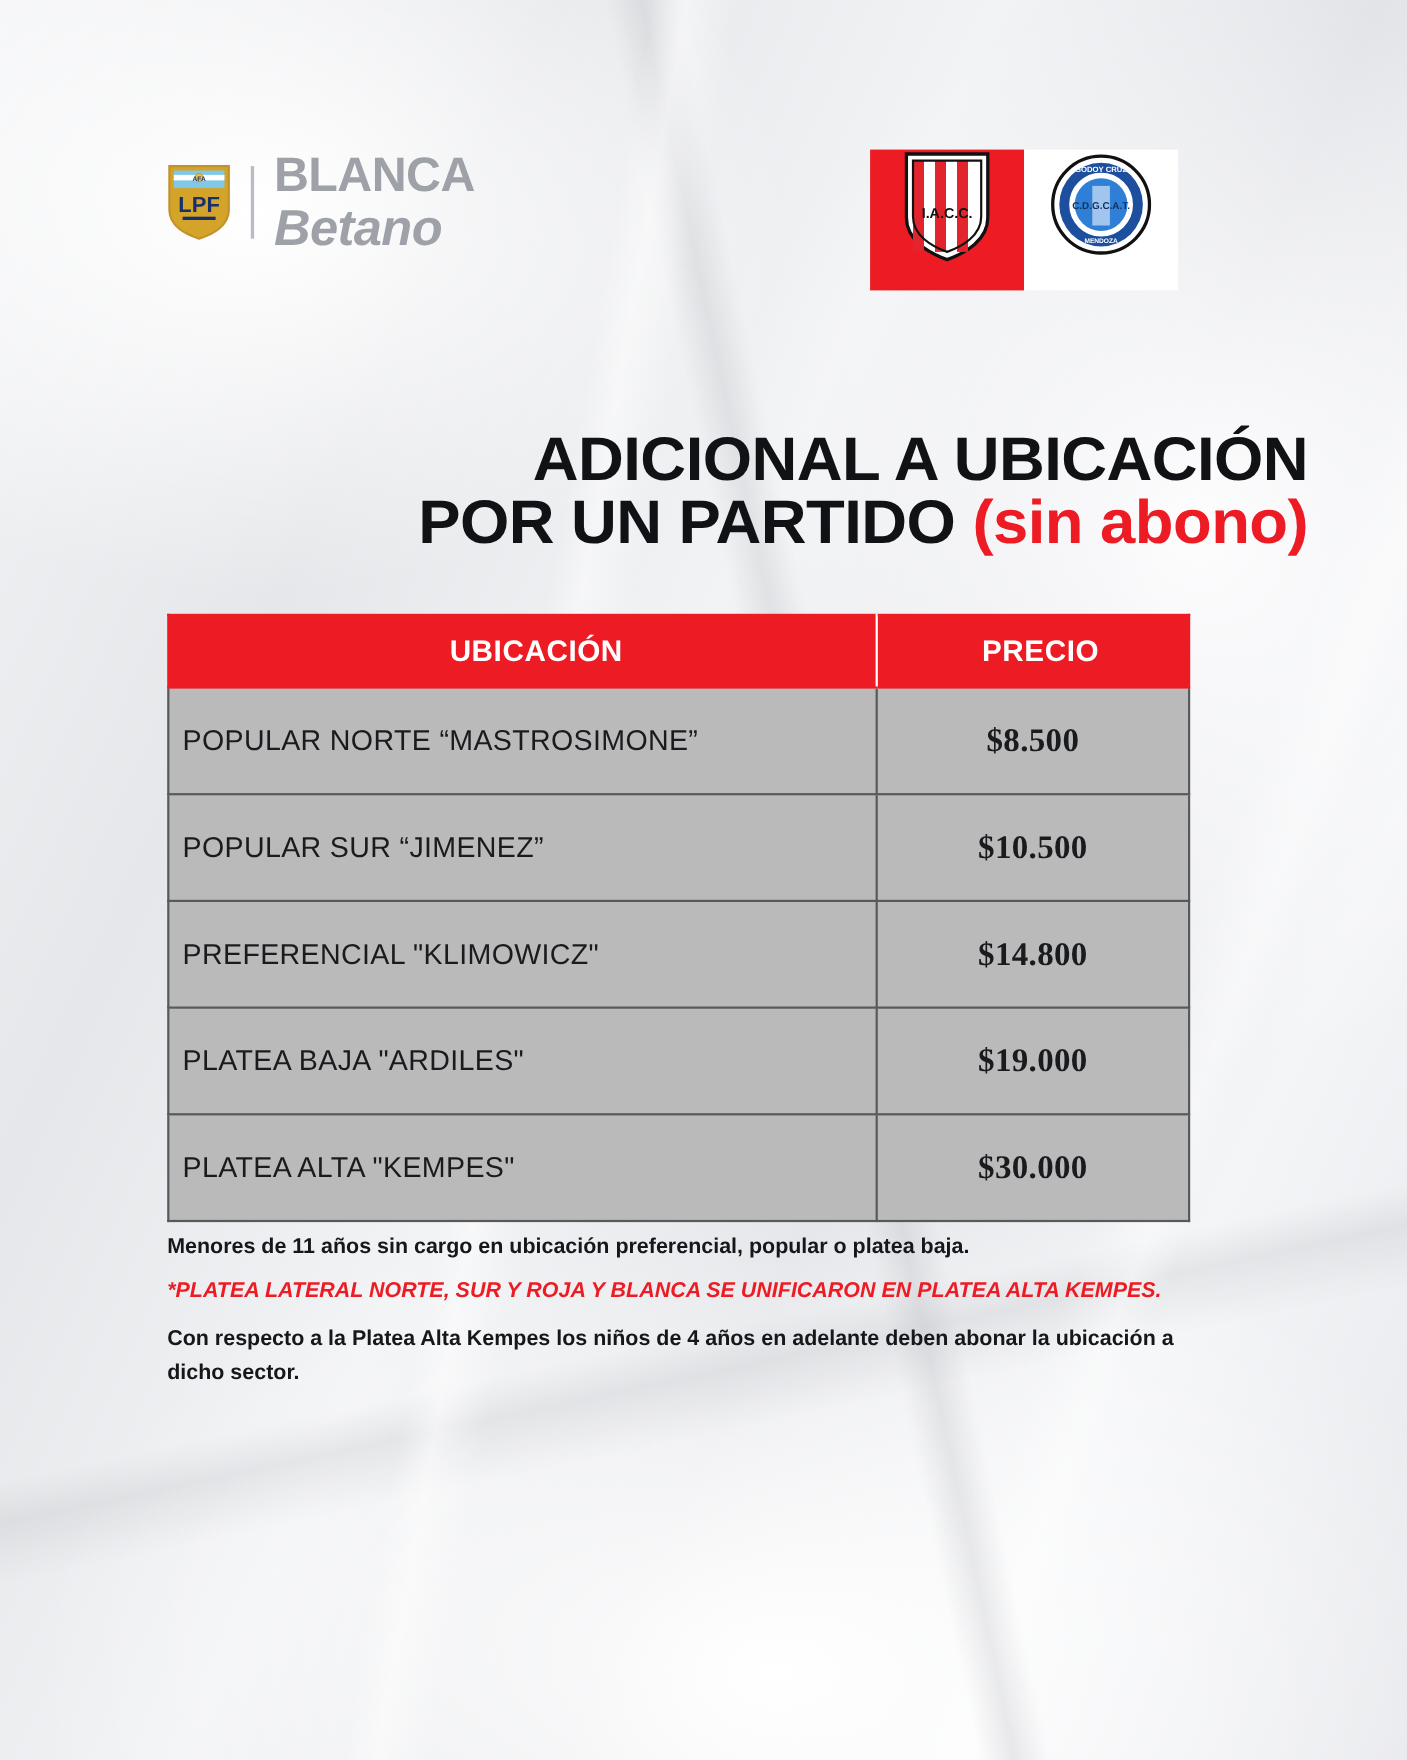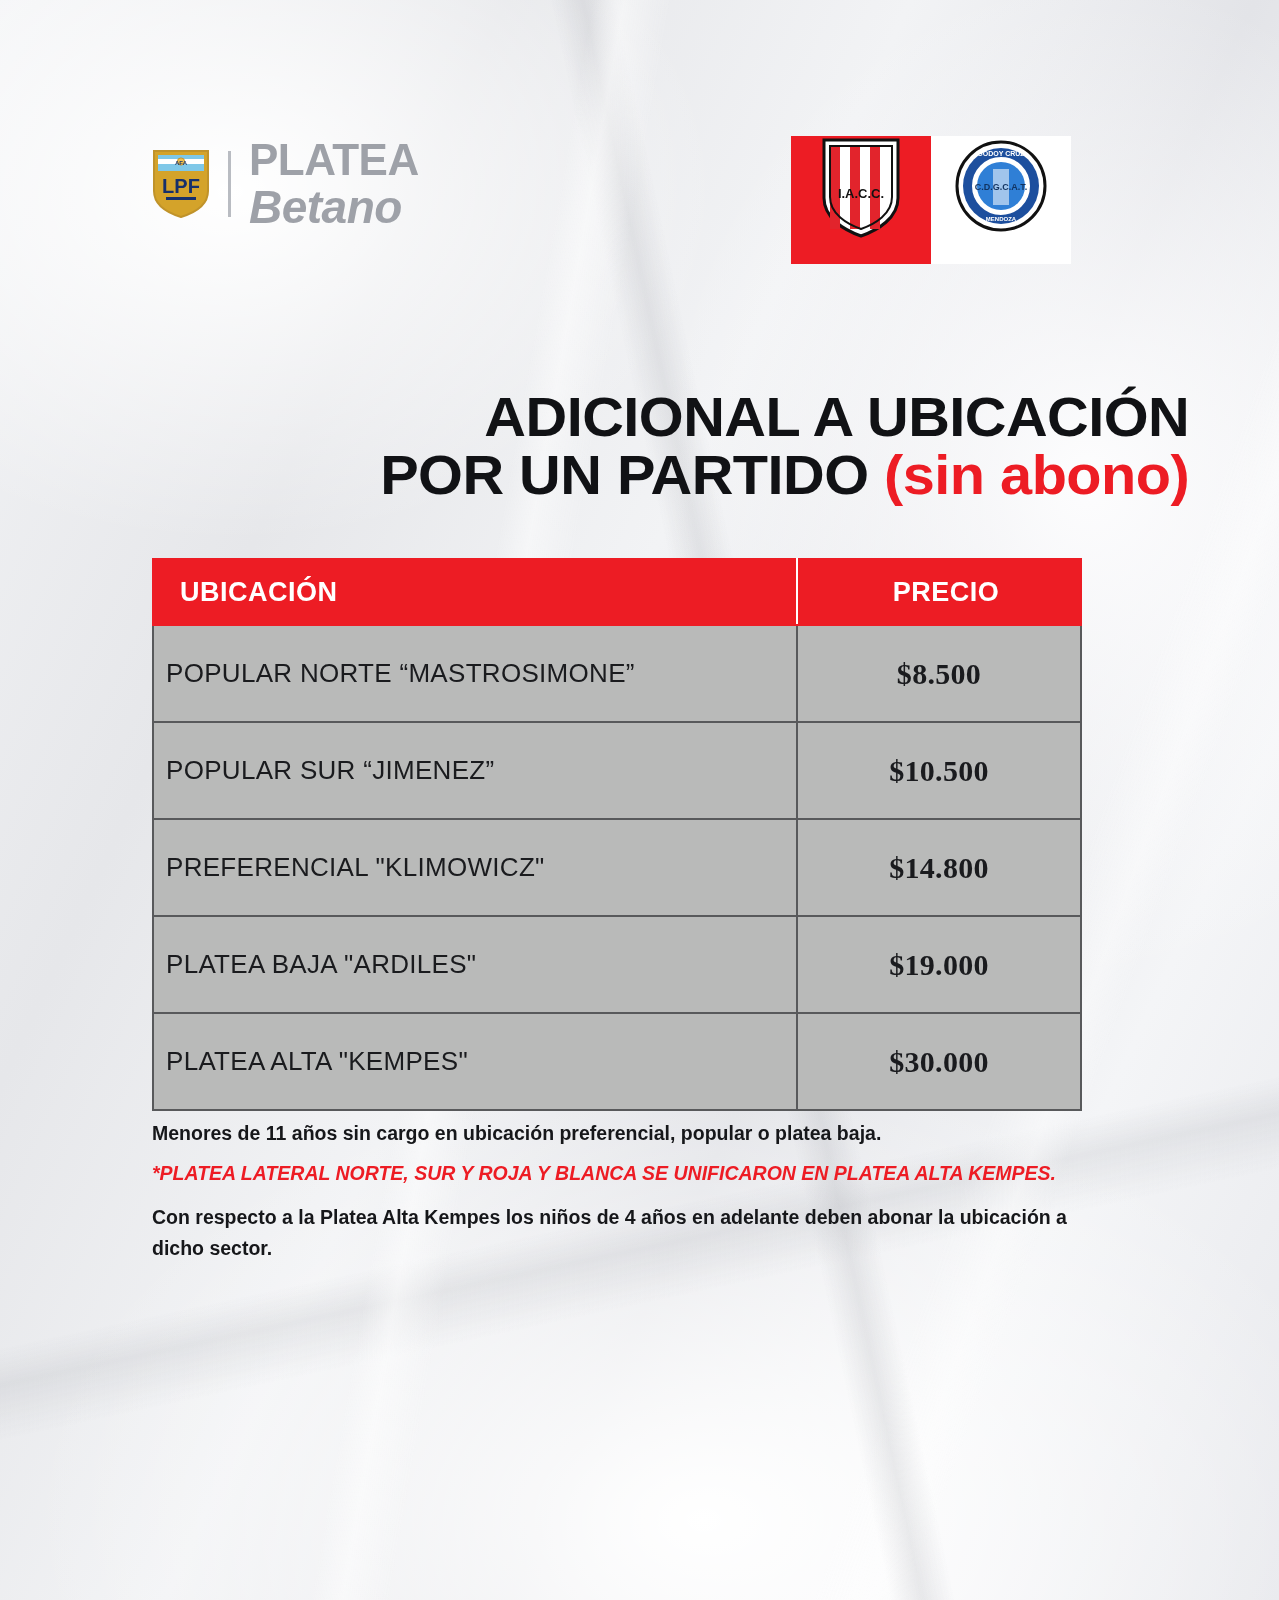--- a/index.html
+++ b/index.html
@@ -143,21 +143,21 @@
   .table thead th {
     background: #ed1c24;
     color: #fff;
     font-size: 27px;
     font-weight: 800;
     letter-spacing: .5px;
     height: 62px;
     border-color: #ed1c24;
   }
   .table thead th.loc {
-    text-align: left;
+    text-align: center;
     padding-left: 26px;
     border-right: 2px solid #ffffff;
   }
   .table thead th.price {
     text-align: center;
     width: 266px;
     padding-left: 15px;
   }
   .table tbody td {
     background: #b9bab9;
@@ -212,21 +212,21 @@
           <rect x="6" y="6" width="46" height="16" fill="#7fc8e8"></rect>
           <rect x="6" y="10" width="46" height="5" fill="#ffffff"></rect>
           <circle cx="29" cy="12.5" r="3.6" fill="#f2c14e" stroke="#c9932c" stroke-width="1"></circle>
           <text x="29" y="15.5" font-family="Liberation Sans, sans-serif" font-size="6" font-weight="700" fill="#1b3a6b" text-anchor="middle">AFA</text>
           <text x="29" y="44" font-family="Liberation Sans, sans-serif" font-size="20" font-weight="800" fill="#16306b" text-anchor="middle">LPF</text>
           <rect x="14" y="48" width="30" height="3" fill="#16306b"></rect>
         </svg>
       </div>
       <div class="lockup-divider"></div>
       <div class="lockup-text">
-        <div class="torneo">PLATEA</div>
+        <div class="torneo">BLANCA</div>
         <div class="betano">Betano</div>
       </div>
     </div>
 
     <div class="club-badges">
       <div class="badge-box red">
         <span>
           <svg width="86" height="104" viewBox="0 0 86 104" xmlns="http://www.w3.org/2000/svg">
             <path d="M6 4 H80 V62 C80 82 60 94 43 100 C26 94 6 82 6 62 Z" fill="#ffffff" stroke="#111" stroke-width="3"></path>
             <path d="M12 10 H74 V61 C74 78 57 88 43 93 C29 88 12 78 12 61 Z" fill="#ffffff"></path>

